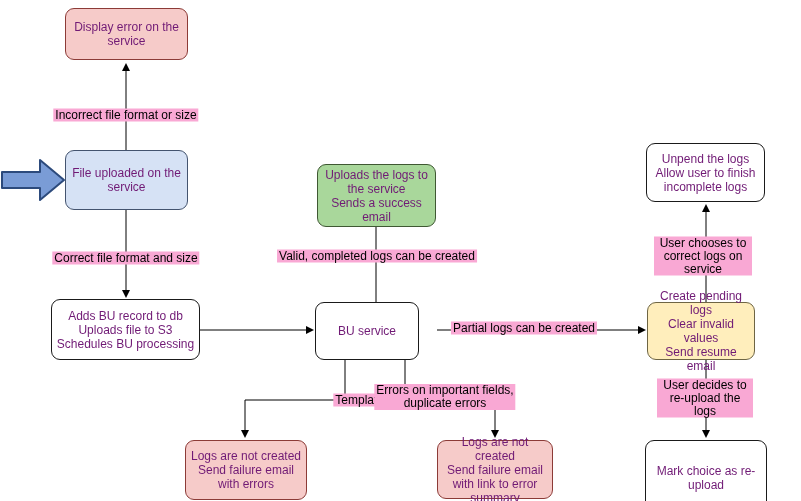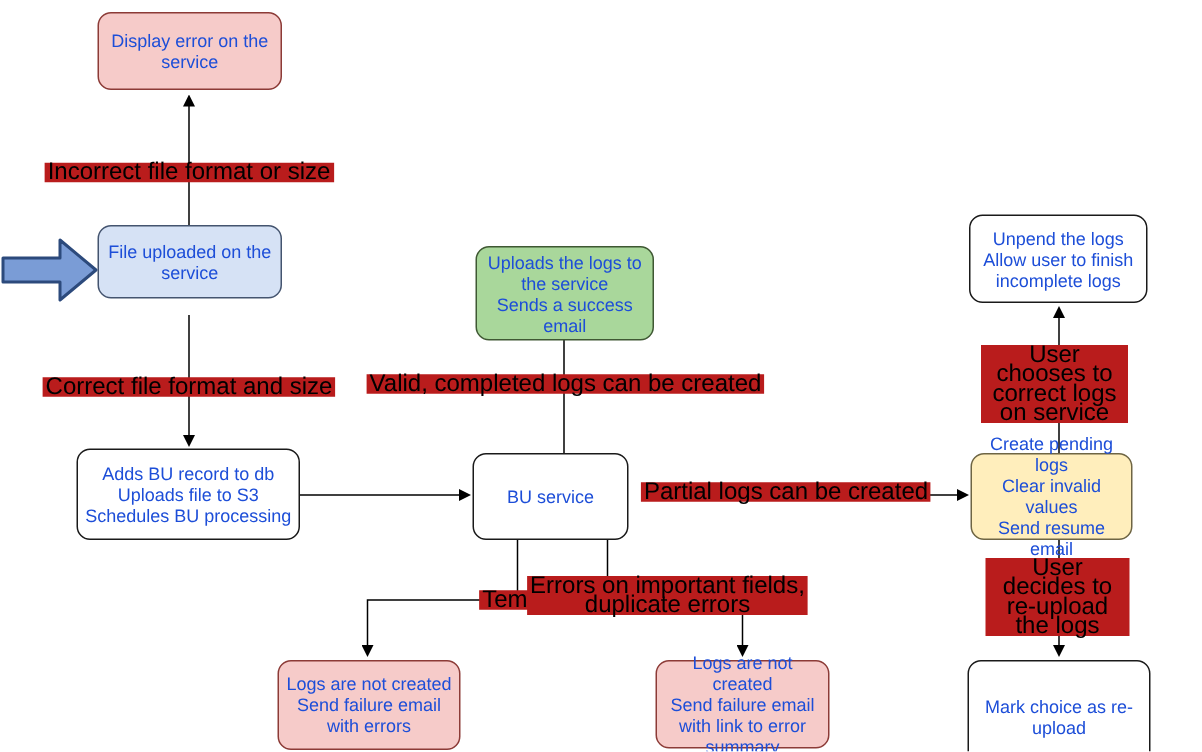--- a/index.html
+++ b/index.html
@@ -5,32 +5,32 @@
   html,body{margin:0;padding:0;background:#fff;}
   #canvas{
     position:relative;width:801px;height:501px;background:#ffffff;
     font-family:"Liberation Sans","DejaVu Sans",sans-serif;overflow:hidden;
   }
   #wires{position:absolute;left:0;top:0;width:801px;height:501px;}
   .node{
     position:absolute;box-sizing:border-box;
     display:flex;align-items:center;justify-content:center;
     text-align:center;white-space:pre-line;
-    font-size:12px;line-height:14px;color:#1d4ed8;
+    font-size:12px;line-height:14px;color:#701a75;
     border:1px solid var(--white-border);border-radius:9px;background:var(--white-fill);
     padding:2px 4px;
   }
   .node.pink  {background:var(--pink-fill);  border-color:var(--pink-border);}
   .node.blue  {background:var(--blue-fill);  border-color:var(--blue-border);}
   .node.green {background:var(--green-fill); border-color:var(--green-border);}
   .node.yellow{background:var(--yellow-fill);border-color:var(--yellow-border);}
   .edge-label{
     position:absolute;transform:translate(-50%,-50%);
-    background:#b91c1c;padding:0 2px;
-    font-size:16px;line-height:13px;color:#000;
+    background:#f9a8d4;padding:0 2px;
+    font-size:12px;line-height:13px;color:#000;
     white-space:pre-line;text-align:center;
   }
 </style>
 </head>
 <body>
 
 <div id="canvas">
 
   <svg id="wires" width="801" height="501" viewBox="0 0 801 501">
     <defs>
@@ -47,21 +47,21 @@
       <path d="M345,360 L345,400 L245,400 L245,436" marker-end="url(#arr)"></path>
       <path d="M405,360 L405,400 L495,400 L495,436" marker-end="url(#arr)"></path>
       <path d="M706,302 L706,206" marker-end="url(#arr)"></path>
       <path d="M706,360 L706,436" marker-end="url(#arr)"></path>
     </g>
     <polygon points="2,172 40,172 40,160 64,180 40,200 40,188 2,188" style="fill:var(--arrow-fill);stroke:var(--arrow-border)" stroke-width="2" stroke-linejoin="round"></polygon>
   </svg>
 
   <div class="node pink" style="left:65px;  top:8px;   width:123px; height:52px;">Display error on the
 service</div>
-  <div class="node blue" style="left:65px;  top:150px; width:123px; height:49px;">File uploaded on the
+  <div class="node blue" style="left:65px;  top:150px; width:123px; height:60px;">File uploaded on the
 service</div>
   <div class="node" style="left:51px;  top:299px; width:149px; height:61px;">Adds BU record to db
 Uploads file to S3
 Schedules BU processing</div>
   <div class="node" style="left:315px; top:302px; width:104px; height:58px;">BU service</div>
   <div class="node green" style="left:317px; top:164px; width:119px; height:63px;">Uploads the logs to
 the service
 Sends a success
 email</div>
   <div class="node" style="left:646px; top:143px; width:119px; height:59px;">Unpend the logs

